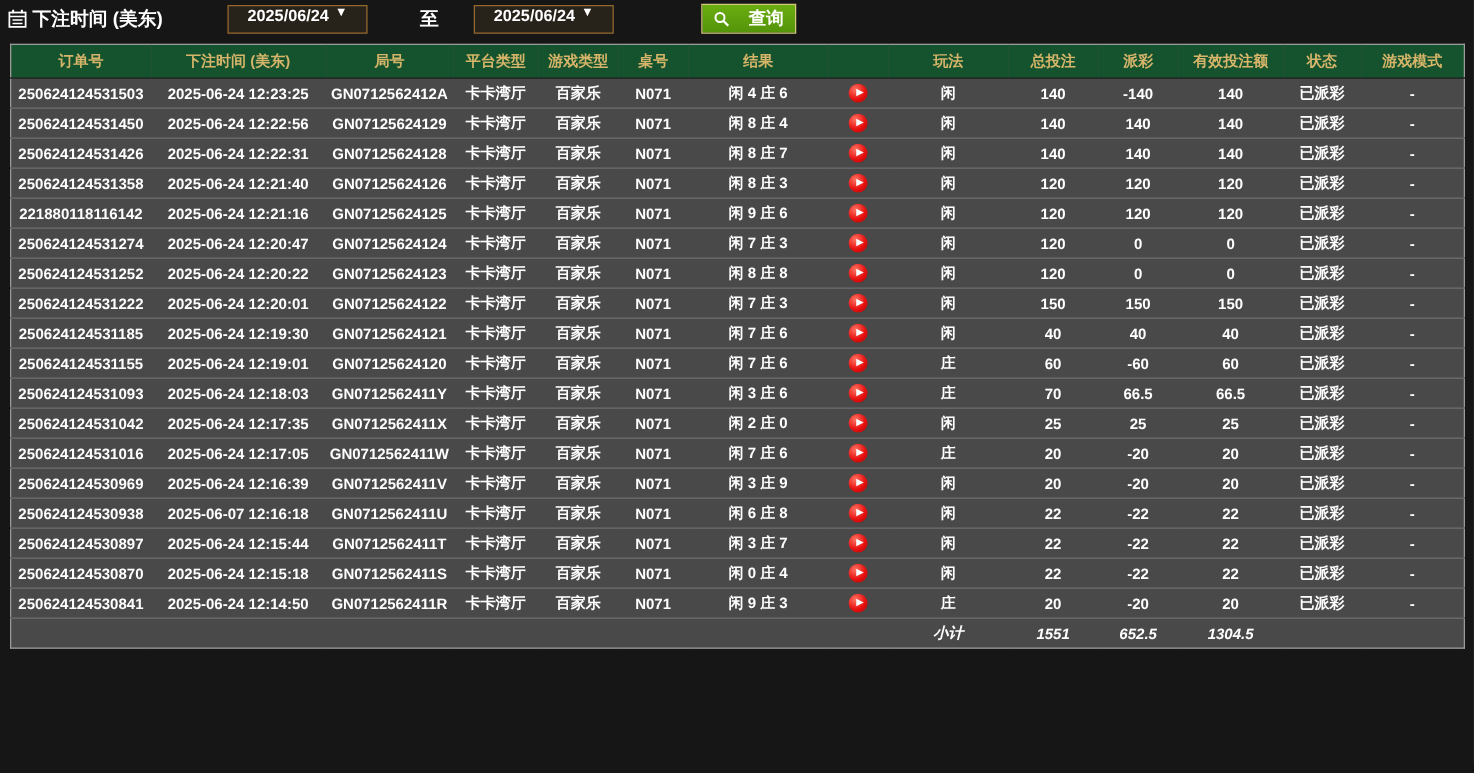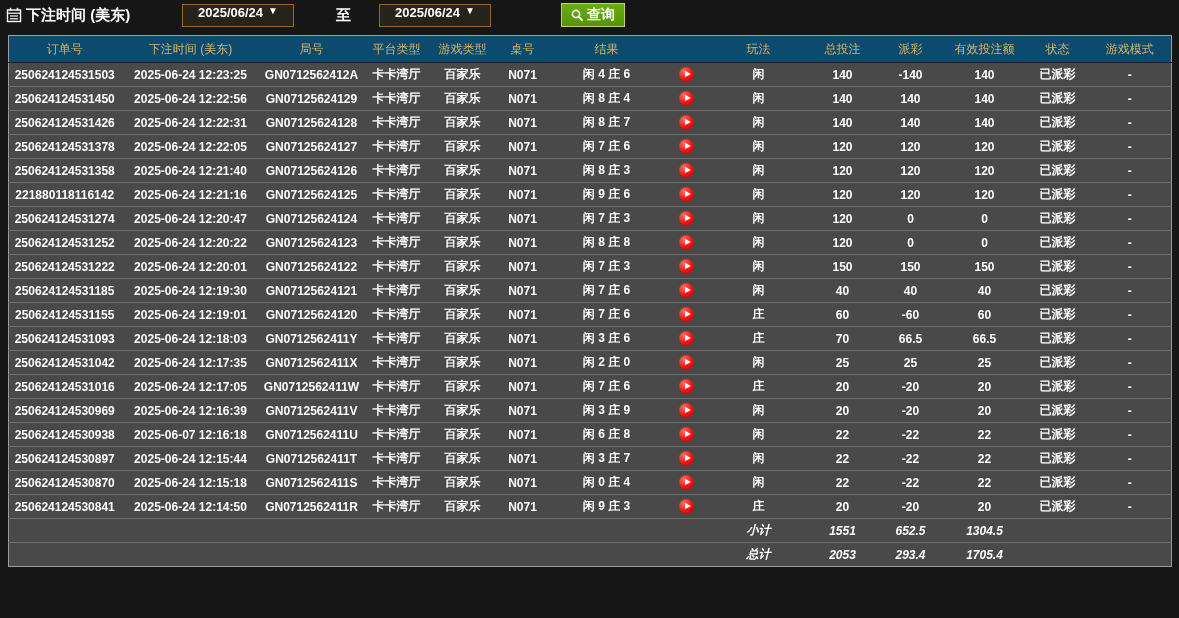--- a/index.html
+++ b/index.html
@@ -51,37 +51,37 @@
     margin-left: 70px;
     height: 24px;
     padding: 0 9px;
     background: linear-gradient(#6aad10, #54940a);
     border: 1px solid #d2c97b;
     color: #ffffff;
     font-size: 14px;
     font-weight: bold;
     display: flex;
     align-items: center;
-    gap: 3px;
+    gap: 15px;
     cursor: pointer;
   }
   
   table.records {
     width: 1163px;
     margin: 5px 0 0 8px;
     border-collapse: collapse;
     table-layout: fixed;
     background: #494949;
     border: 1px solid #9b9b9b;
   }
   table.records th {
-    background: #0c4a6e;
+    background: #14532d;
     color: #d6b56a;
     font-size: 12px;
-    font-weight: normal;
+    font-weight: bold;
     height: 27px;
     text-align: center;
     border-bottom: 1px solid #1d1d1d;
     white-space: nowrap;
     overflow: hidden;
   }
   table.records td {
     height: 24px;
     color: #ffffff;
     font-size: 12px;
@@ -239,36 +239,20 @@
         <td>闲 8 庄 7</td>
         <td><span class="play-icon"></span></td>
         <td>闲</td>
         <td>140</td>
         <td class="pay-pos">140</td>
         <td>140</td>
         <td class="status-ok">已派彩</td>
         <td class="dim">-</td>
       </tr>
       <tr>
-        <td>250624124531378</td>
-        <td>2025-06-24 12:22:05</td>
-        <td>GN07125624127</td>
-        <td class="dim">卡卡湾厅</td>
-        <td>百家乐</td>
-        <td>N071</td>
-        <td>闲 7 庄 6</td>
-        <td><span class="play-icon"></span></td>
-        <td>闲</td>
-        <td>120</td>
-        <td class="pay-pos">120</td>
-        <td>120</td>
-        <td class="status-ok">已派彩</td>
-        <td class="dim">-</td>
-      </tr>
-      <tr>
         <td>250624124531358</td>
         <td>2025-06-24 12:21:40</td>
         <td>GN07125624126</td>
         <td class="dim">卡卡湾厅</td>
         <td>百家乐</td>
         <td>N071</td>
         <td>闲 8 庄 3</td>
         <td><span class="play-icon"></span></td>
         <td>闲</td>
         <td>120</td>
@@ -504,22 +488,14 @@
     </tbody>
   <tfoot>
     <tr>
       <td colspan="8"></td>
       <td>小计</td>
       <td>1551</td>
       <td>652.5</td>
       <td>1304.5</td>
       <td colspan="2"></td>
     </tr>
-    <tr>
-      <td colspan="8"></td>
-      <td>总计</td>
-      <td>2053</td>
-      <td>293.4</td>
-      <td>1705.4</td>
-      <td colspan="2"></td>
-    </tr>
   </tfoot>
 </table>
 
 </body></html>

